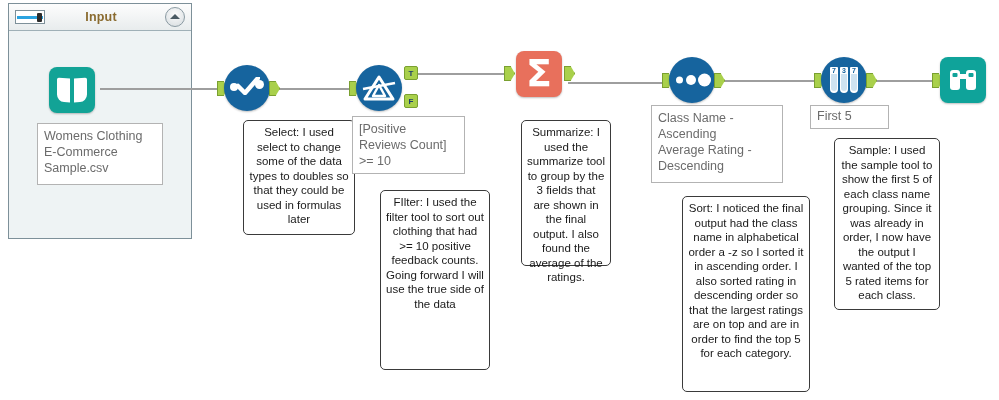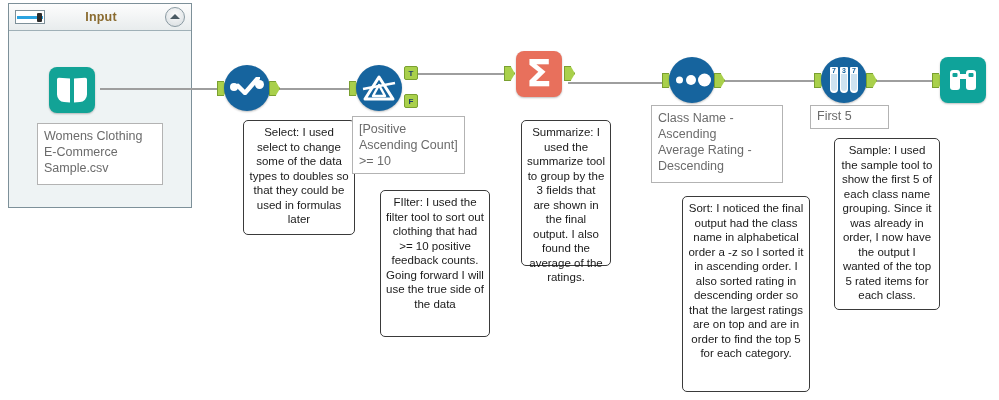--- a/index.html
+++ b/index.html
@@ -173,21 +173,21 @@
     line-height:14.5px;
     font-family:"Liberation Sans",sans-serif;
     margin-left:28px;
   }
 </style>
 </head>
 <body>
 
 <div id="canvas">
 
-  <div class="panel" style="left:8px;top:3px;width:184px;height:205px;">
+  <div class="panel" style="left:8px;top:3px;width:184px;height:236px;">
     <div class="panel-header">
       <div class="slider-icon">
         <div class="bar"></div>
           <div class="knob"></div>
       </div>
       <div class="panel-title">Input</div>
       <div class="collapse-btn">
         <div class="chev"></div>
       </div>
     </div>
@@ -244,25 +244,25 @@
           <path d="M1 15 L33 9" stroke="#ffffff" stroke-width="2.6"></path>
         </svg>
       </div>
     </div>
   </div>
   <div class="anchor-lbl" style="left:404px;top:66px;">T</div>
   <div class="anchor-lbl" style="left:404px;top:94px;">F</div>
 
   <div class="label-box" style="left:352px;top:116px;width:113px;height:58px;">
     <div>[Positive</div>
-    <div>Ascending Count]</div>
+    <div>Reviews Count]</div>
     <div>&gt;= 10</div>
   </div>
 
-  <div class="note-box" style="left:352px;top:190px;width:110px;height:147px;">FIlter: I used the filter tool to sort out clothing that had &gt;= 10 positive feedback counts. Going forward I will use the true side of the data</div>
+  <div class="note-box" style="left:352px;top:190px;width:110px;height:180px;">FIlter: I used the filter tool to sort out clothing that had &gt;= 10 positive feedback counts. Going forward I will use the true side of the data</div>
 
   <div class="anchor in" style="left:504px;top:66px;"></div>
   <div class="tool" style="left:516px;top:51px;">
     <div class="tool-square sum">
       <div class="ico-sigma">Σ</div>
     </div>
   </div>
   <div class="anchor out" style="left:564px;top:66px;"></div>
 
   <div class="note-box" style="left:493px;top:120px;width:90px;height:146px;">Summarize: I used the summarize tool to group by the 3 fields that are shown in the final output. I also found the average of the ratings.</div>

